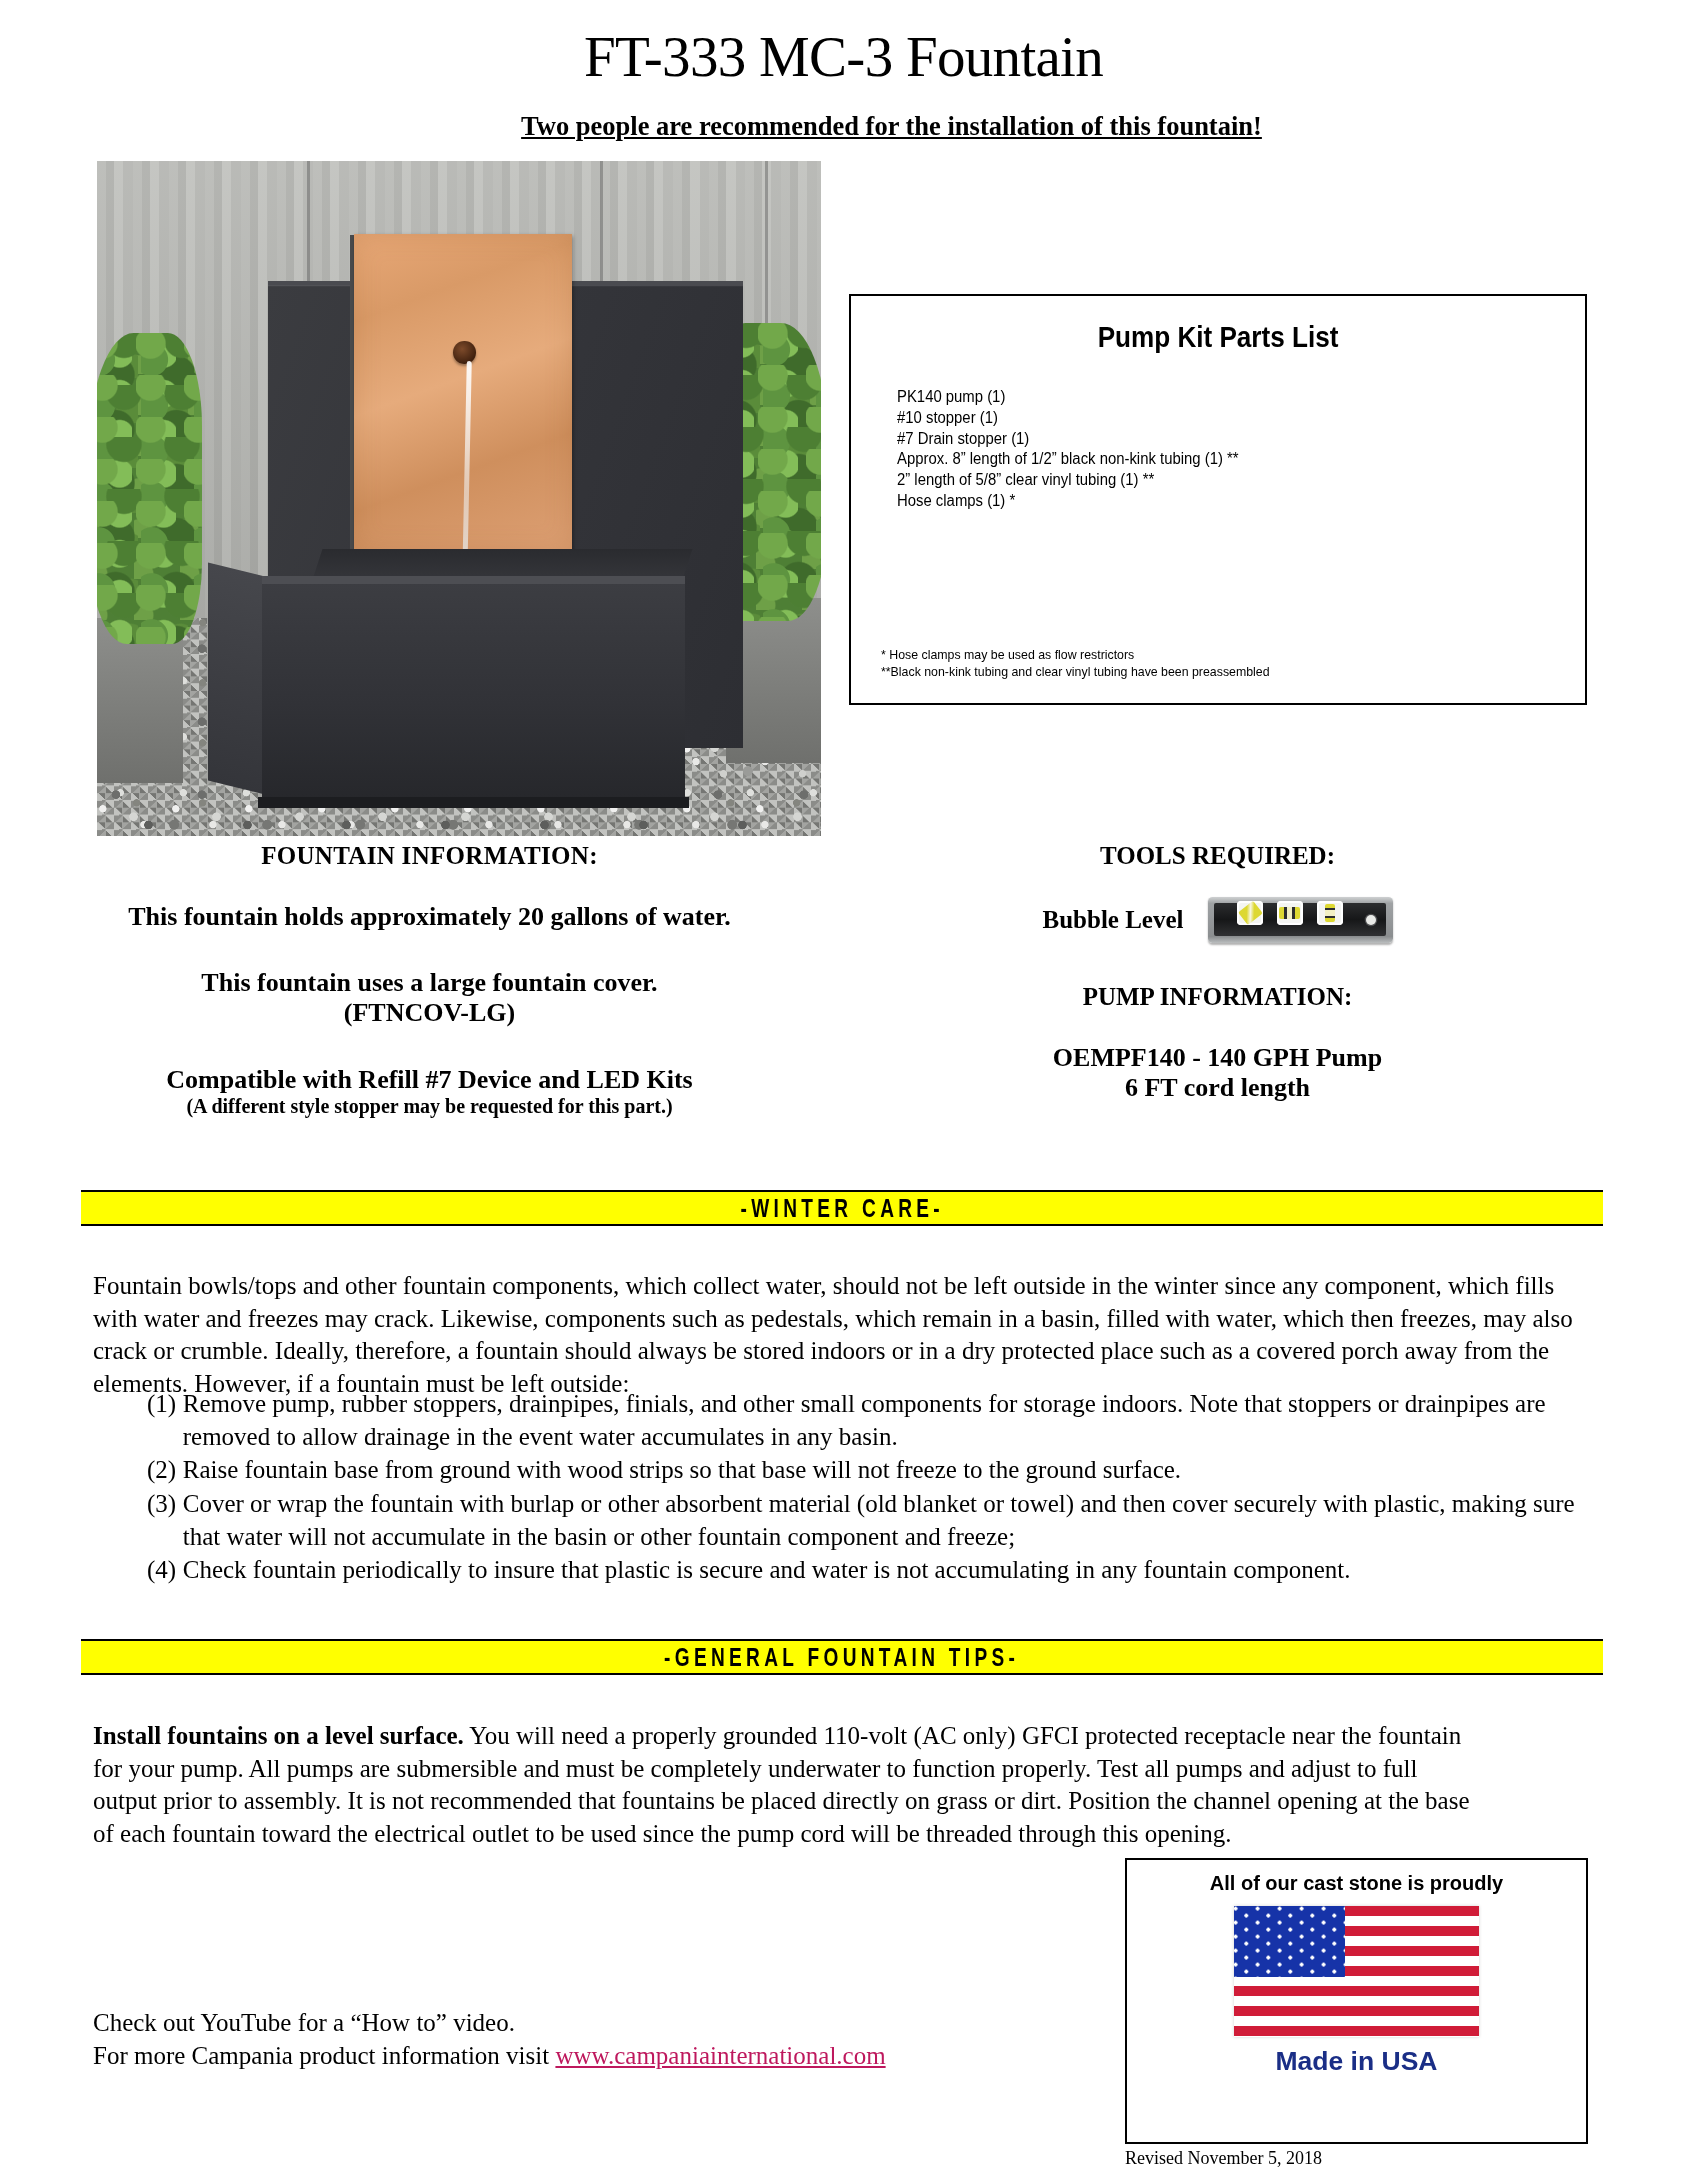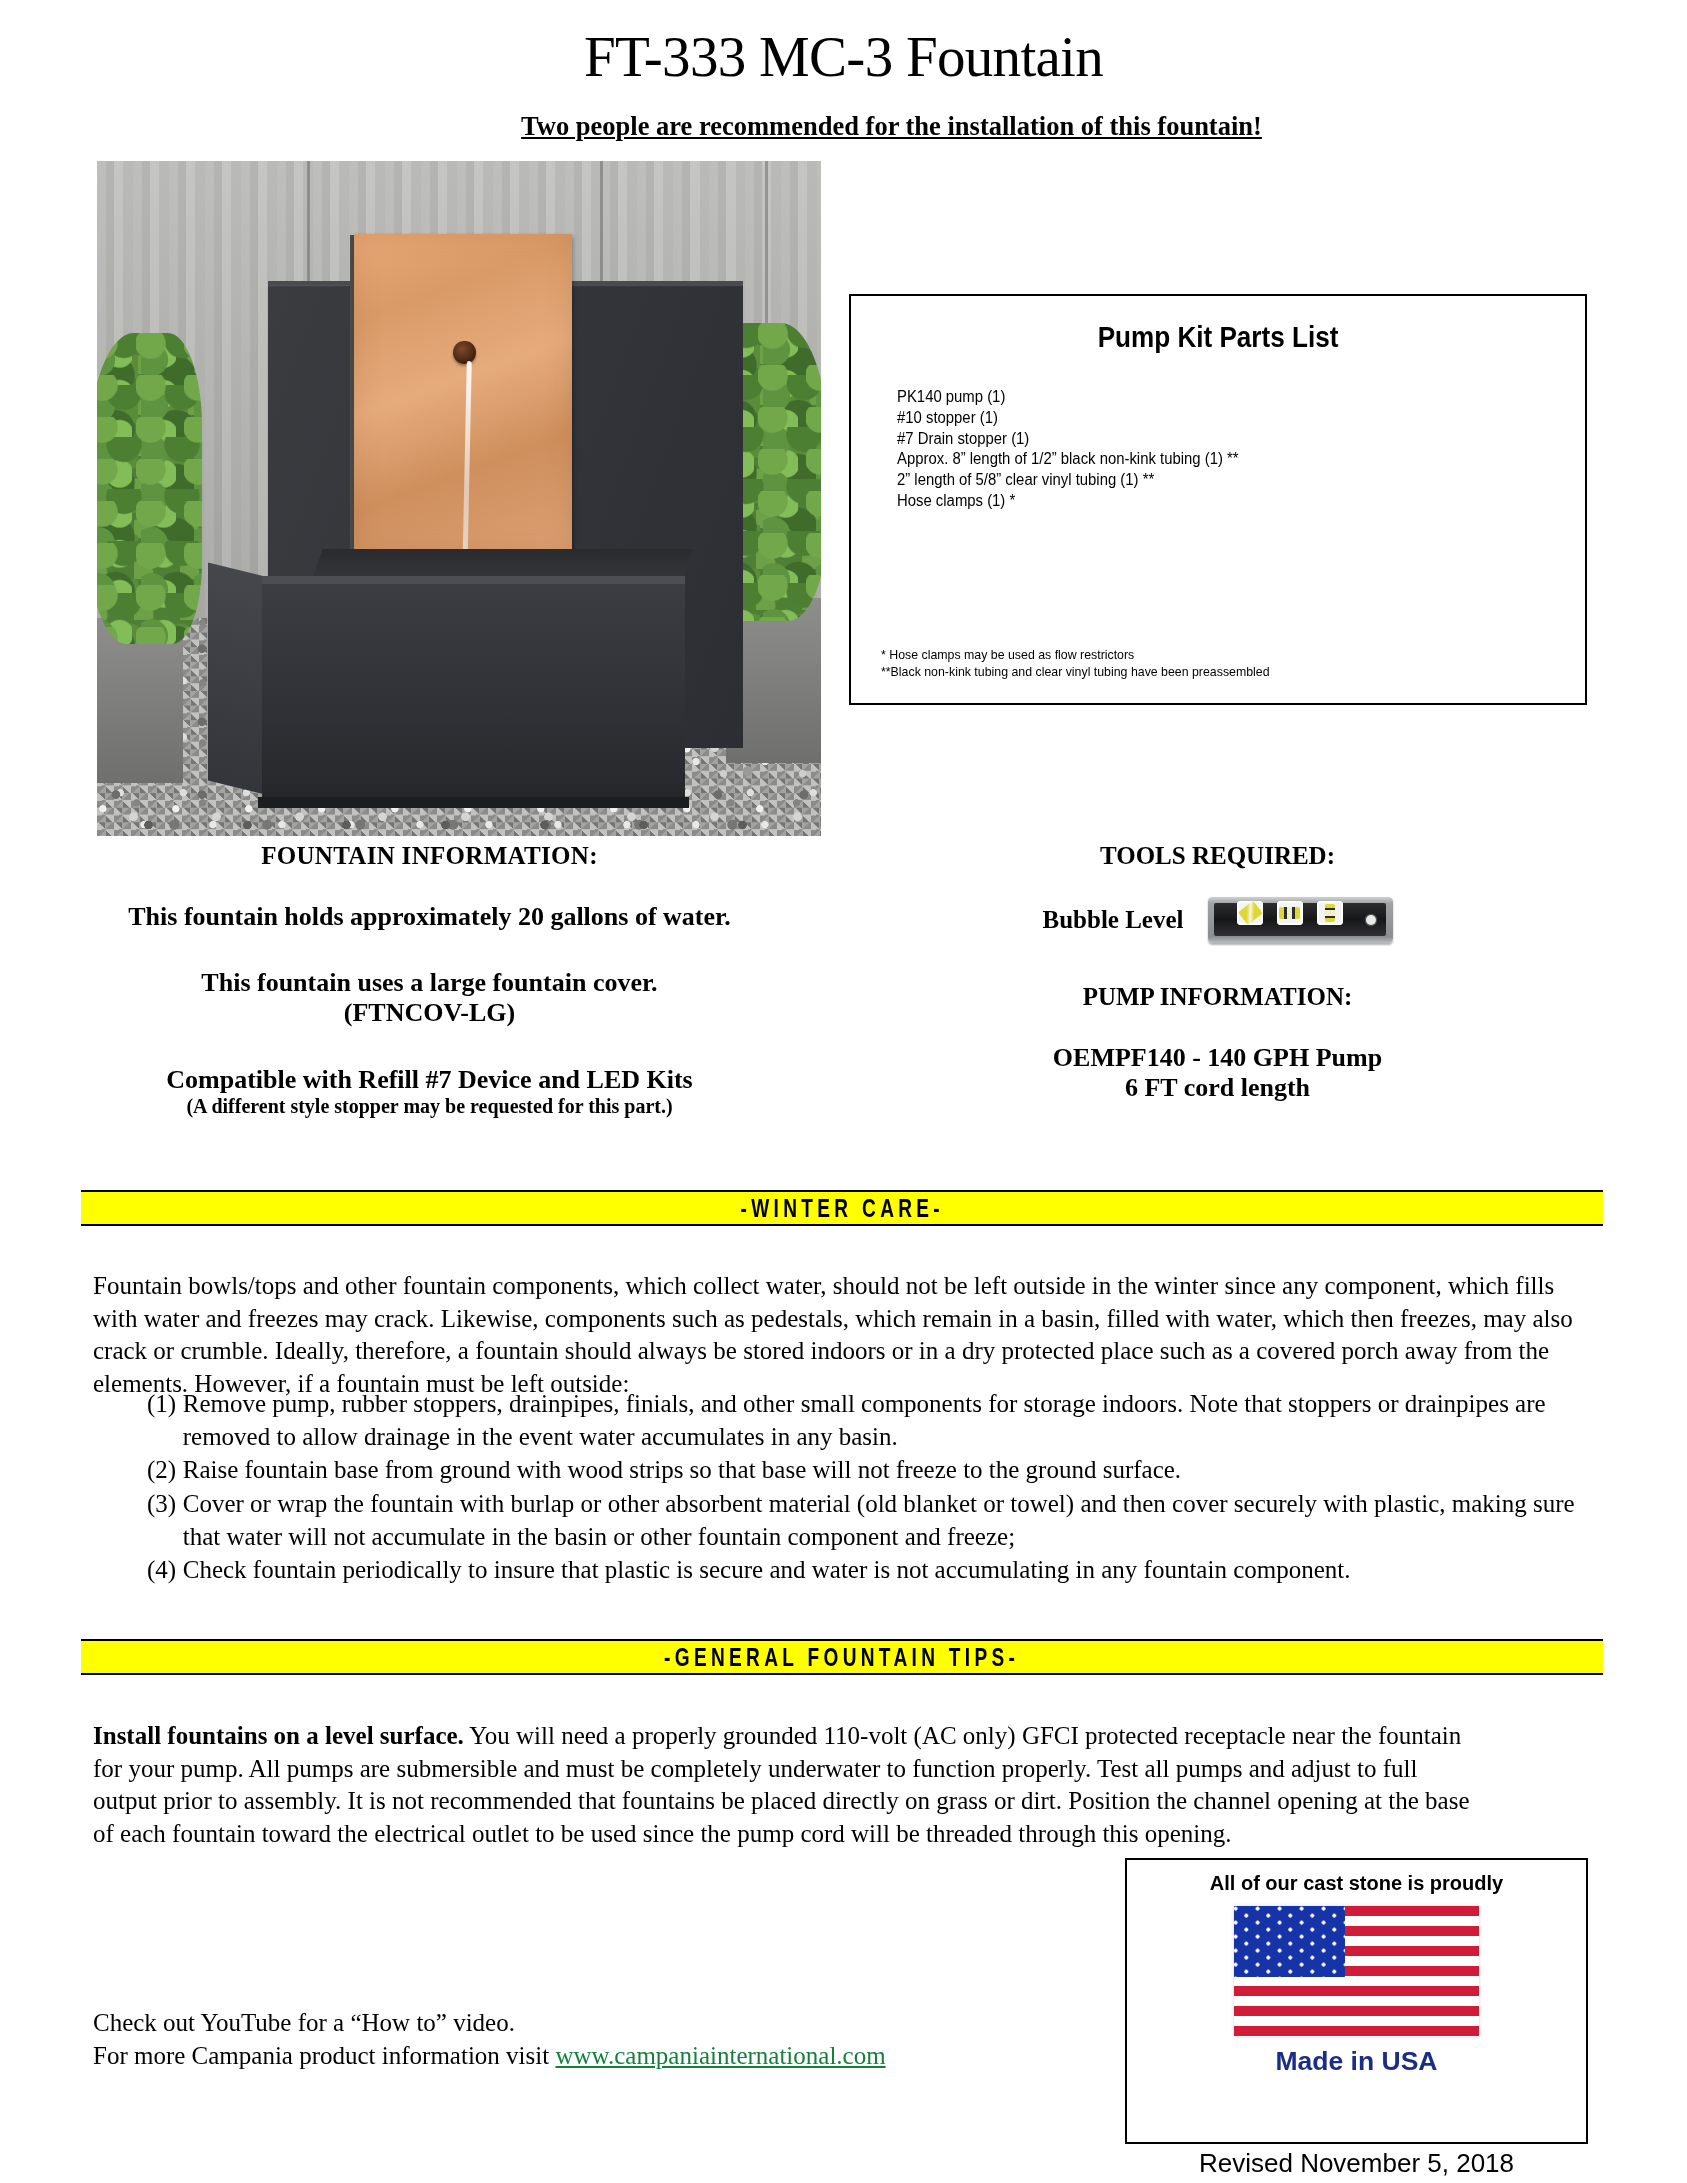--- a/index.html
+++ b/index.html
@@ -414,21 +414,21 @@
 
   .footer-links {
     position: absolute;
     left: 93px;
     top: 2007px;
     font-family: "Liberation Serif", serif;
     font-size: 25px;
     line-height: 1.30;
   }
   .footer-links a {
-    color: #15803d;
+    color: #be185d;
   }
 
   
   .usa-box {
     position: absolute;
     left: 1125px;
     top: 1858px;
     width: 463px;
     height: 286px;
     border: 2.6px solid #000000;
@@ -476,23 +476,22 @@
     font-size: 26.5px;
     font-weight: bold;
     color: #1A2E86;
   }
 
   .revised {
     position: absolute;
     left: 1125px;
     top: 2148px;
     width: 463px;
-    text-align: center;
-    font-family: Liberation Sans, sans-serif;
-    font-size: 26px;
+    font-family: Liberation Serif, serif;
+    font-size: 18px;
   }
 </style>
 </head>
 <body>
 
 <div class="page-title">FT-333 MC-3 Fountain</div>
 <div class="page-subtitle">Two people are recommended for the installation of this fountain!</div>
 
 <div class="photo">
   <div class="wall"></div>

